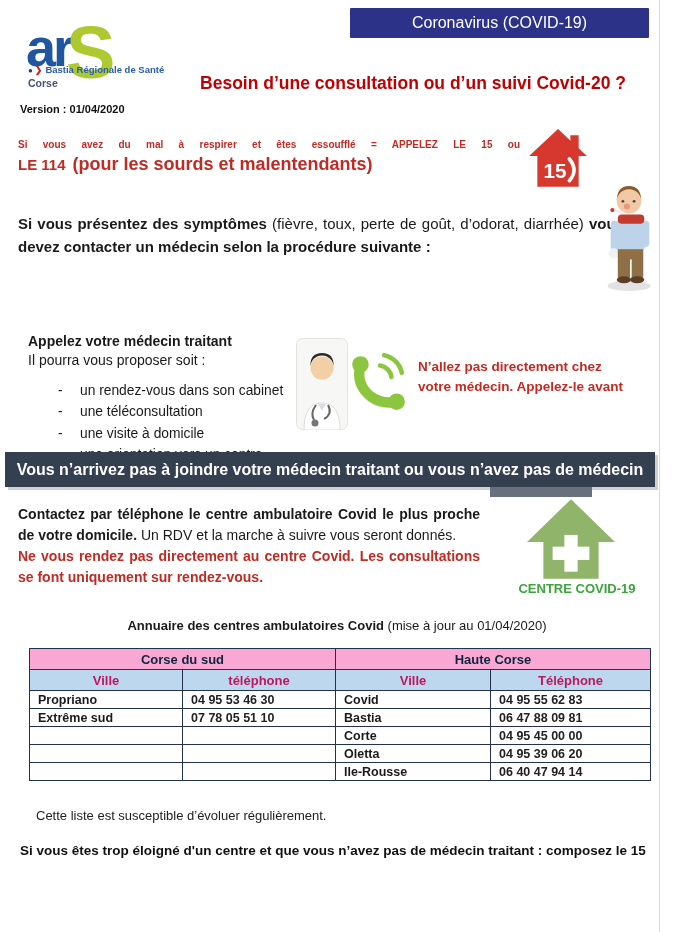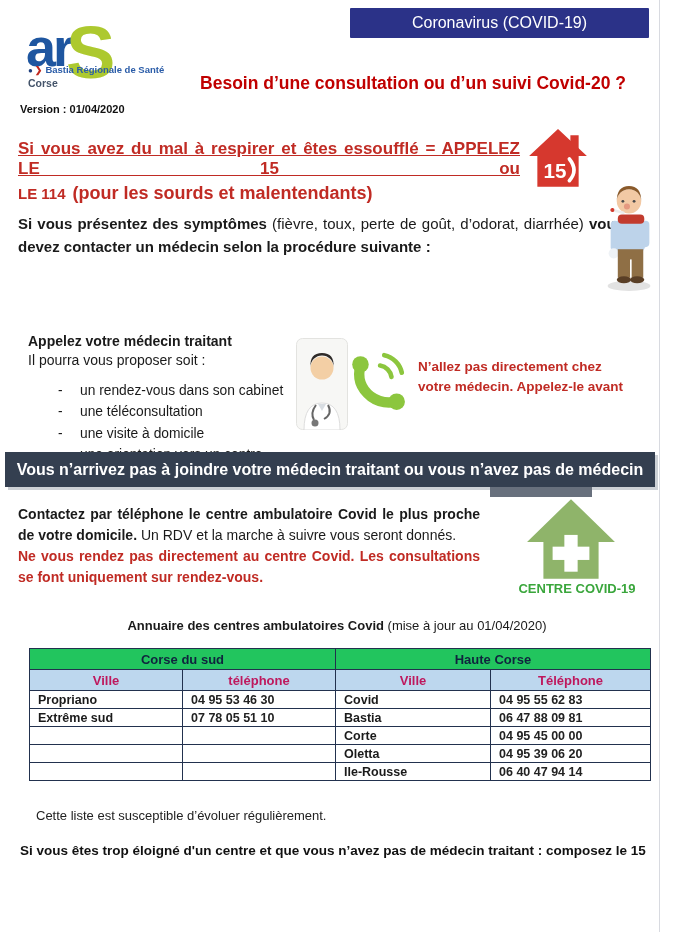--- a/index.html
+++ b/index.html
@@ -18,21 +18,21 @@
   #version{left:20px;top:103px;font-size:11px;font-weight:bold;color:#111;}
 
   
   #covid-banner{left:350px;top:8px;width:299px;height:30px;background:#2b3288;border-radius:1px;
         color:#fff;font-weight:normal;font-size:16px;text-align:center;line-height:30px;}
   #main-title{left:192px;top:72px;width:442px;text-align:center;color:#c00000;font-weight:bold;
         font-size:17.5px;line-height:1.35;}
 
   
   #alert{left:18px;top:139px;width:502px;color:#c02b24;font-weight:bold;}
-  #alert .l1{font-size:17px;text-align:justify;text-align-last:justify;text-decoration:underline;}
+  #alert .l1{font-size:10px;text-align:justify;text-align-last:justify;}
   #alert .l2{font-size:15px;margin-top:4px;}
   #alert .l2 .small{font-size:18px;margin-left:7px;}
 
   
   #symptoms{left:18px;top:212px;width:606px;font-size:15px;line-height:1.55;text-align:justify;color:#1a1a1a;}
   .b{font-weight:bold;}
 
   
   .dark-banner{background:#343f50;color:#fff;font-weight:bold;font-size:14.5px;text-align:center;
         box-shadow:3px 3px 0 rgba(145,152,165,0.45);}
@@ -50,21 +50,21 @@
 
   
   #s2-text{left:18px;top:504px;width:462px;font-size:14px;line-height:1.5;text-align:justify;}
   #s2-warning{color:#c02b24;font-weight:bold;}
   #centre-label{left:502px;top:581px;width:150px;text-align:center;color:#3aa63c;font-weight:bold;font-size:13px;}
 
   
   #dir-title{left:27px;top:618px;width:620px;text-align:center;font-size:13px;}
   #dir-table{left:29px;top:648px;width:621px;border-collapse:collapse;table-layout:fixed;font-size:12.5px;}
   #dir-table td,#dir-table th{border:1px solid #22314e;padding:0 0 0 8px;text-align:left;overflow:hidden;white-space:nowrap;}
-  #dir-table .region{background:#22c55e;color:#10243e;font-weight:bold;text-align:center;height:20px;font-size:13px;padding:0;}
+  #dir-table .region{background:#f9a8d4;color:#10243e;font-weight:bold;text-align:center;height:20px;font-size:13px;padding:0;}
   #dir-table .colhead{background:#bdd7ee;color:#be185d;font-weight:bold;text-align:center;height:20px;font-size:13px;padding:0;}
   #dir-table .data td{height:17px;}
   #dir-table td.city{font-weight:bold;}
   #dir-table td.tel{font-weight:600;color:#222;}
 
   #note{left:36px;top:808px;font-size:13px;color:#222;}
   #final-line{left:20px;top:843px;font-size:13.5px;font-weight:bold;color:#111;}
 
   #right-edge{left:659px;top:0;width:1px;height:932px;background:#d8dae0;}
 </style>

